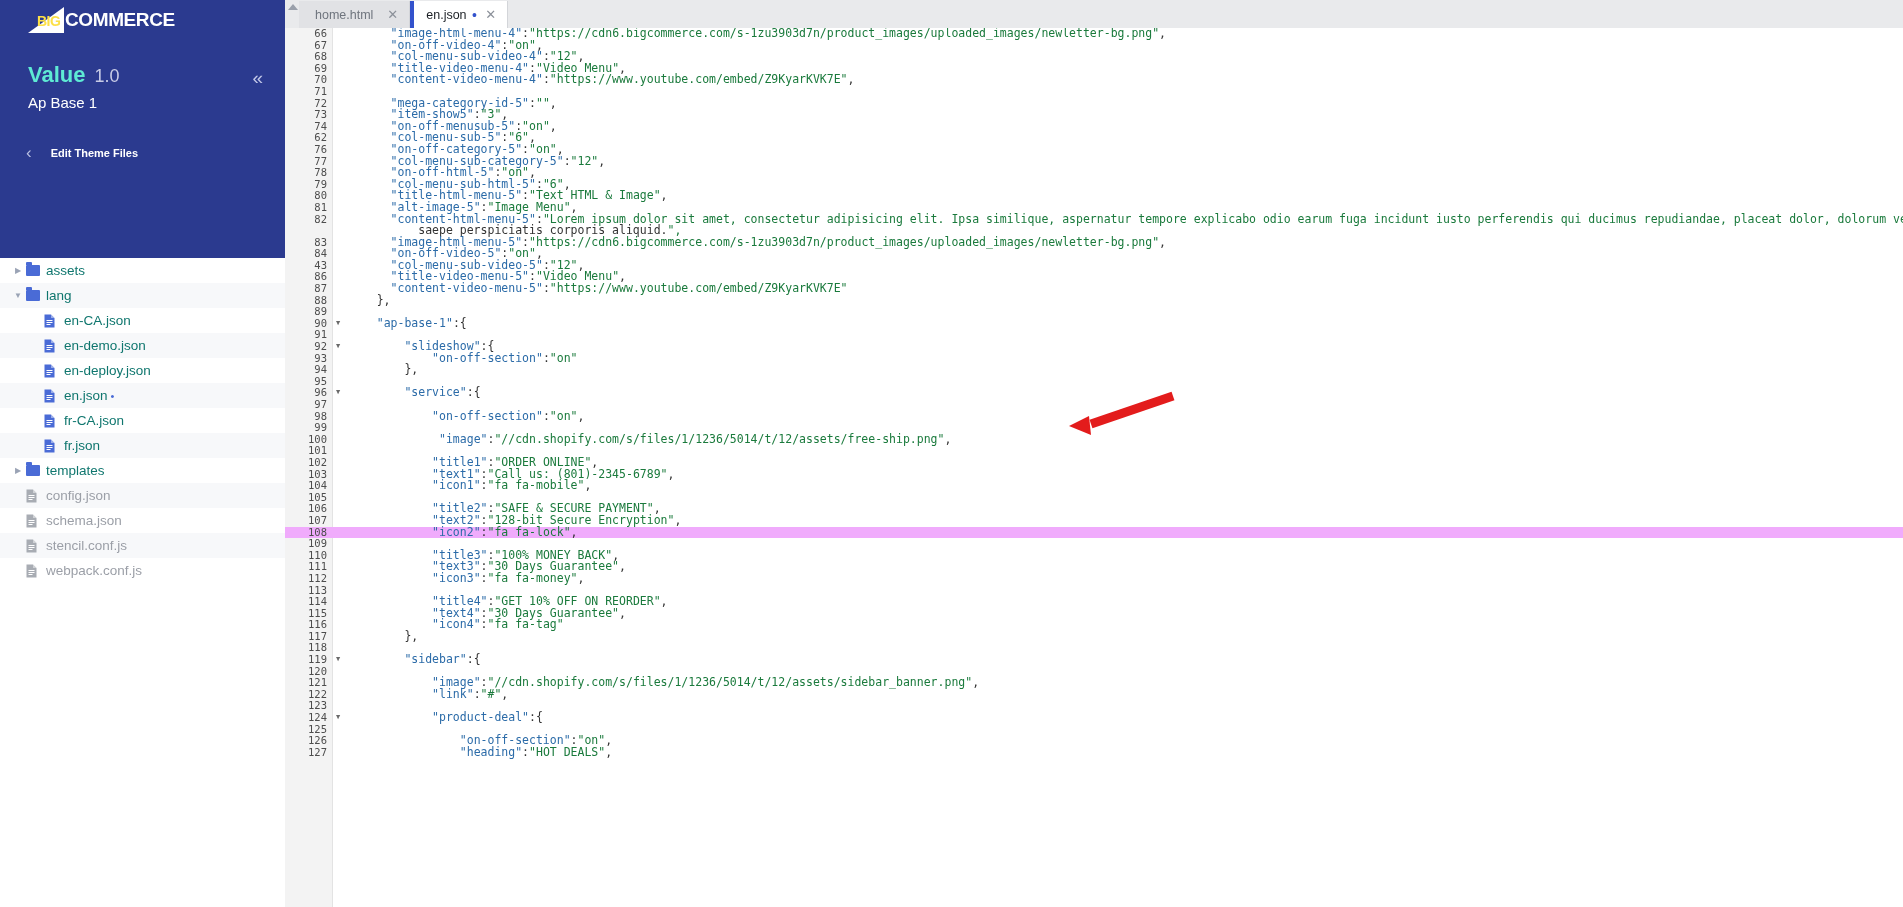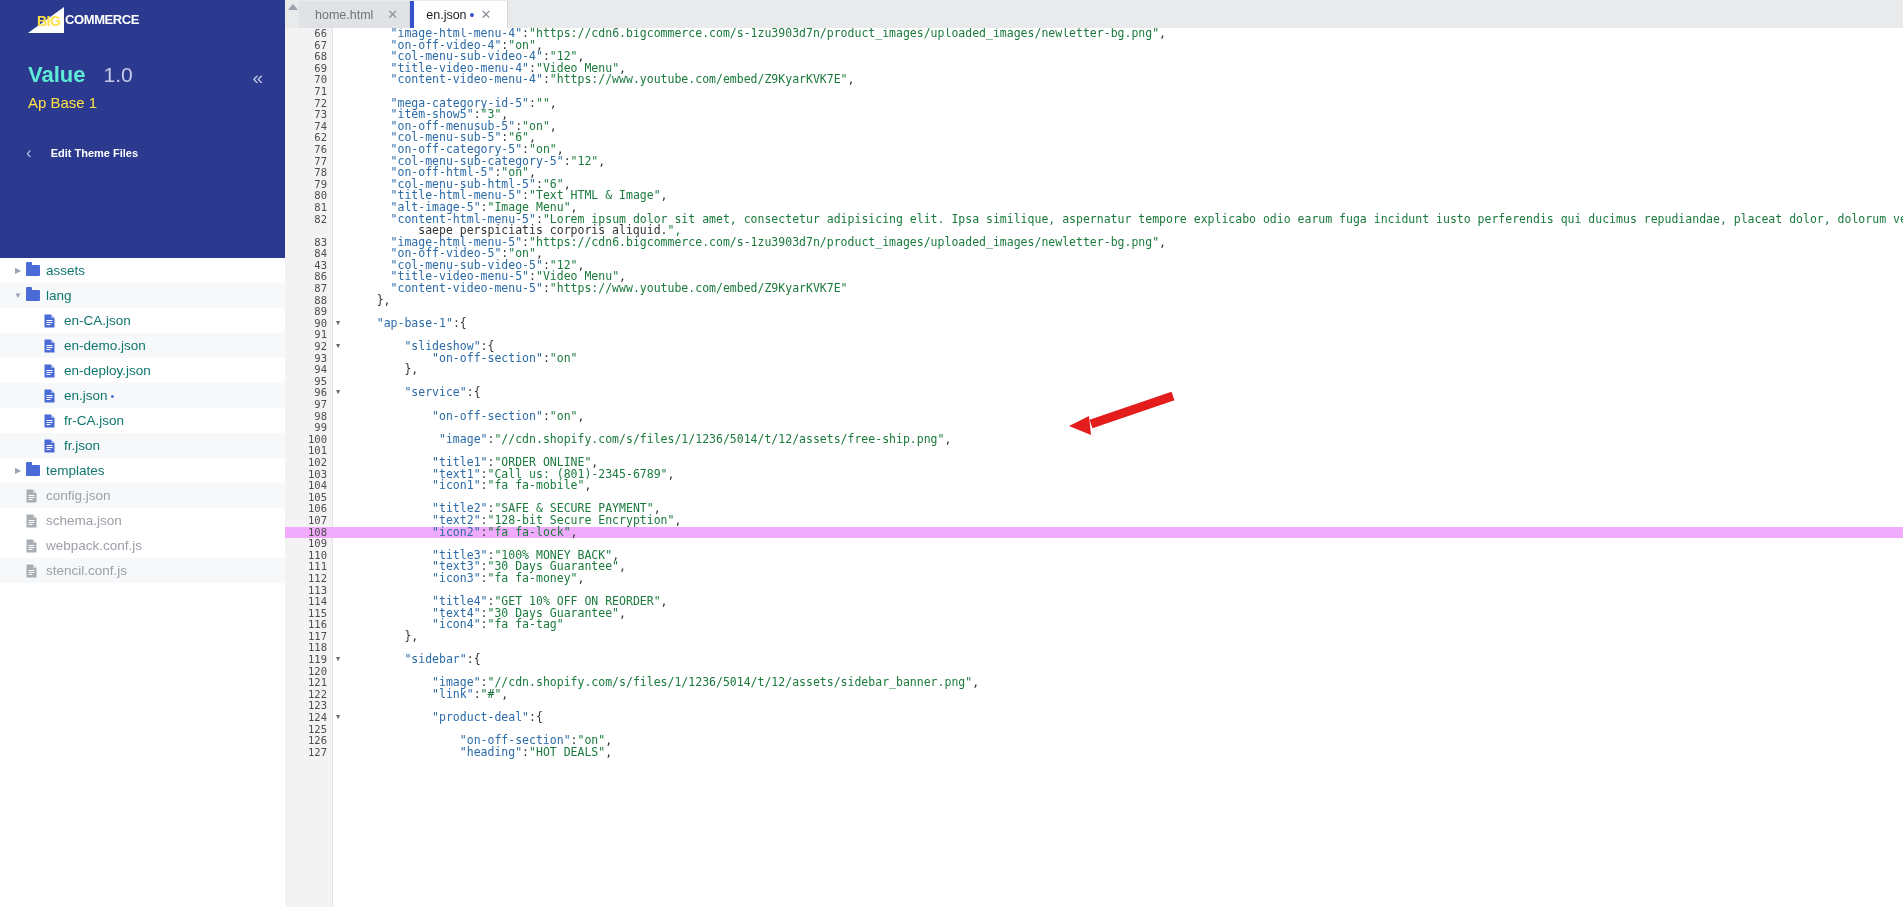--- a/index.html
+++ b/index.html
@@ -30,31 +30,31 @@
     position: absolute; left: 28px; top: 7px;
     display: flex; align-items: center;
   }
   .logo-mark {
     width: 36px; height: 26px;
     position: relative;
     margin-right: 1px;
   }
   .logo-mark svg { display:block; }
   .logo-text {
-    font-size: 13px; font-weight: bold; letter-spacing: -0.4px;
+    font-size: 19px; font-weight: bold; letter-spacing: -0.4px;
     color: #ffffff; line-height: 26px;
   }
   .logo-big {
     position:absolute; left: 9px; top: 6px;
     font-size: 14px; font-weight: bold; color:#fde047; letter-spacing:-0.5px;
   }
   .theme-block { position: absolute; left: 28px; top: 62px; }
   .theme-name { font-size: 22px; font-weight: bold; color:#5eead4; display:inline; }
-  .theme-version { font-size: 21px; font-weight: normal; color:#c7cbe6; margin-left: 18px; }
-  .theme-sub { font-size: 15px; color:#fde047; margin-top: 6px; }
+  .theme-version { font-size: 18px; font-weight: normal; color:#c7cbe6; margin-left: 9px; }
+  .theme-sub { font-size: 15px; color:#ffffff; margin-top: 6px; }
   .collapse-btn {
     position:absolute; right: 22px; top: 68px;
     font-size: 19px; color:#c3c8e8; cursor:pointer; line-height: 1;
   }
   .edit-files-row {
     position:absolute; left:0; right:0; top: 143px;
     display:flex; align-items:center; padding-left: 26px;
     cursor:pointer;
   }
   .back-chevron { font-size: 17px; color:#b9bfe2; margin-right: 19px; }
@@ -91,21 +91,21 @@
     display:flex; align-items:flex-end; padding-left: 14px;
     position:relative;
   }
   .scrollup {
     position:absolute; left: 3px; top: 4px;
     width:0;height:0;border-left:5px solid transparent;border-right:5px solid transparent;
     border-bottom:6px solid #9aa0ab;
   }
   .tab {
     height: 27px; min-width: 98px; padding: 0 11px 0 16px;
-    display:flex; align-items:center; justify-content:flex-start;
+    display:flex; align-items:center; justify-content:space-between;
     font-size: 12.5px; cursor:pointer;
     border-right:1px solid #d3d5d9;
   }
   .tab.inactive { background:#e1e2e5; color:#6f757e; }
   .tab.active {
     background:#ffffff; color:#1b1f24;
     border-left: 4px solid #3352cc;
     padding-left: 12px;
   }
   .tab .tlabel { margin-right: 14px; }
@@ -297,45 +297,45 @@
             <svg width="11" height="14" viewBox="0 0 11 14">
               <path d="M0.5 0.5 H7 L10.5 4 V13.5 H0.5 Z" fill="#a8acb3"></path>
               <path d="M7 0.5 V4 H10.5" fill="#ffffff" opacity="0.45"></path>
               <rect x="2.5" y="6" width="6" height="1" fill="#ffffff"></rect>
               <rect x="2.5" y="8" width="6" height="1" fill="#ffffff"></rect>
               <rect x="2.5" y="10" width="4" height="1" fill="#ffffff"></rect>
             </svg>
           </span>
           <span class="name">schema.json</span>
         </div>
+        <div class="tree-row indent-1 alt disabled">
+          <span class="twisty"></span>
+          <span class="ico">
+            <svg width="11" height="14" viewBox="0 0 11 14">
+              <path d="M0.5 0.5 H7 L10.5 4 V13.5 H0.5 Z" fill="#a8acb3"></path>
+              <path d="M7 0.5 V4 H10.5" fill="#ffffff" opacity="0.45"></path>
+              <rect x="2.5" y="6" width="6" height="1" fill="#ffffff"></rect>
+              <rect x="2.5" y="8" width="6" height="1" fill="#ffffff"></rect>
+              <rect x="2.5" y="10" width="4" height="1" fill="#ffffff"></rect>
+            </svg>
+          </span>
+          <span class="name">stencil.conf.js</span>
+        </div>
         <div class="tree-row indent-1 disabled">
           <span class="twisty"></span>
           <span class="ico">
             <svg width="11" height="14" viewBox="0 0 11 14">
               <path d="M0.5 0.5 H7 L10.5 4 V13.5 H0.5 Z" fill="#a8acb3"></path>
               <path d="M7 0.5 V4 H10.5" fill="#ffffff" opacity="0.45"></path>
               <rect x="2.5" y="6" width="6" height="1" fill="#ffffff"></rect>
               <rect x="2.5" y="8" width="6" height="1" fill="#ffffff"></rect>
               <rect x="2.5" y="10" width="4" height="1" fill="#ffffff"></rect>
             </svg>
           </span>
           <span class="name">webpack.conf.js</span>
-        </div>
-        <div class="tree-row indent-1 alt disabled">
-          <span class="twisty"></span>
-          <span class="ico">
-            <svg width="11" height="14" viewBox="0 0 11 14">
-              <path d="M0.5 0.5 H7 L10.5 4 V13.5 H0.5 Z" fill="#a8acb3"></path>
-              <path d="M7 0.5 V4 H10.5" fill="#ffffff" opacity="0.45"></path>
-              <rect x="2.5" y="6" width="6" height="1" fill="#ffffff"></rect>
-              <rect x="2.5" y="8" width="6" height="1" fill="#ffffff"></rect>
-              <rect x="2.5" y="10" width="4" height="1" fill="#ffffff"></rect>
-            </svg>
-          </span>
-          <span class="name">stencil.conf.js</span>
         </div>
       </div>
   </div>
 
   <div class="editor-wrap">
 
     <div class="tabbar" id="tabbar">
       <span class="scrollup"></span>
     <div class="tab inactive">
           <span class="tlabel">home.html</span>

